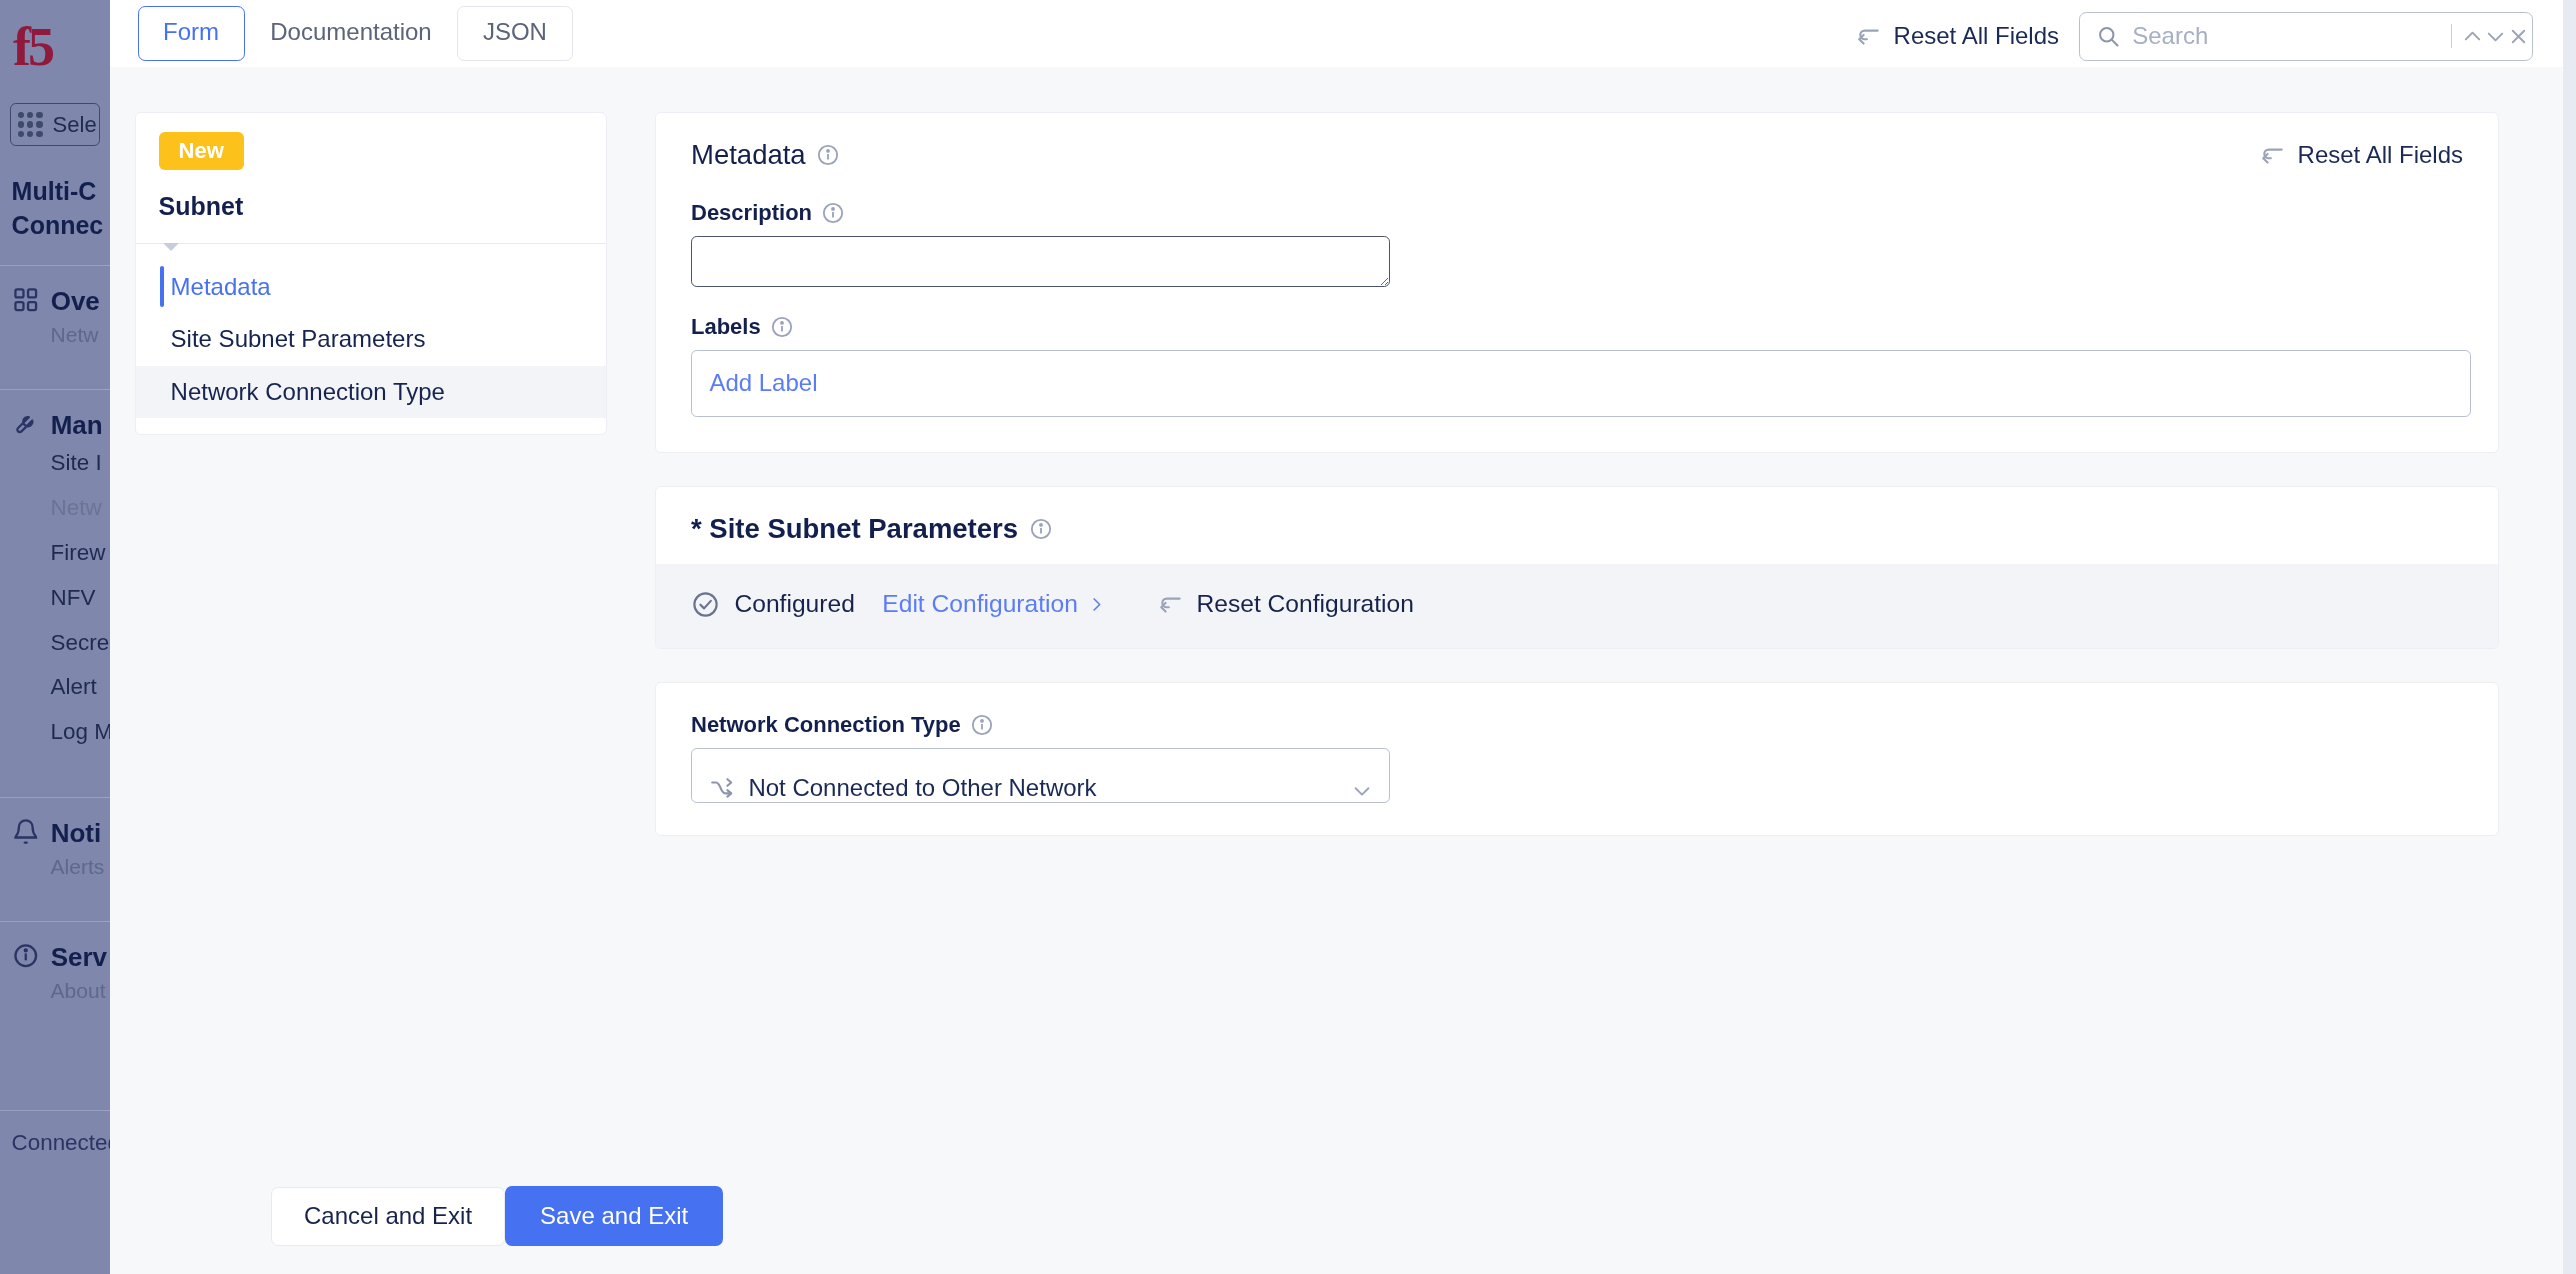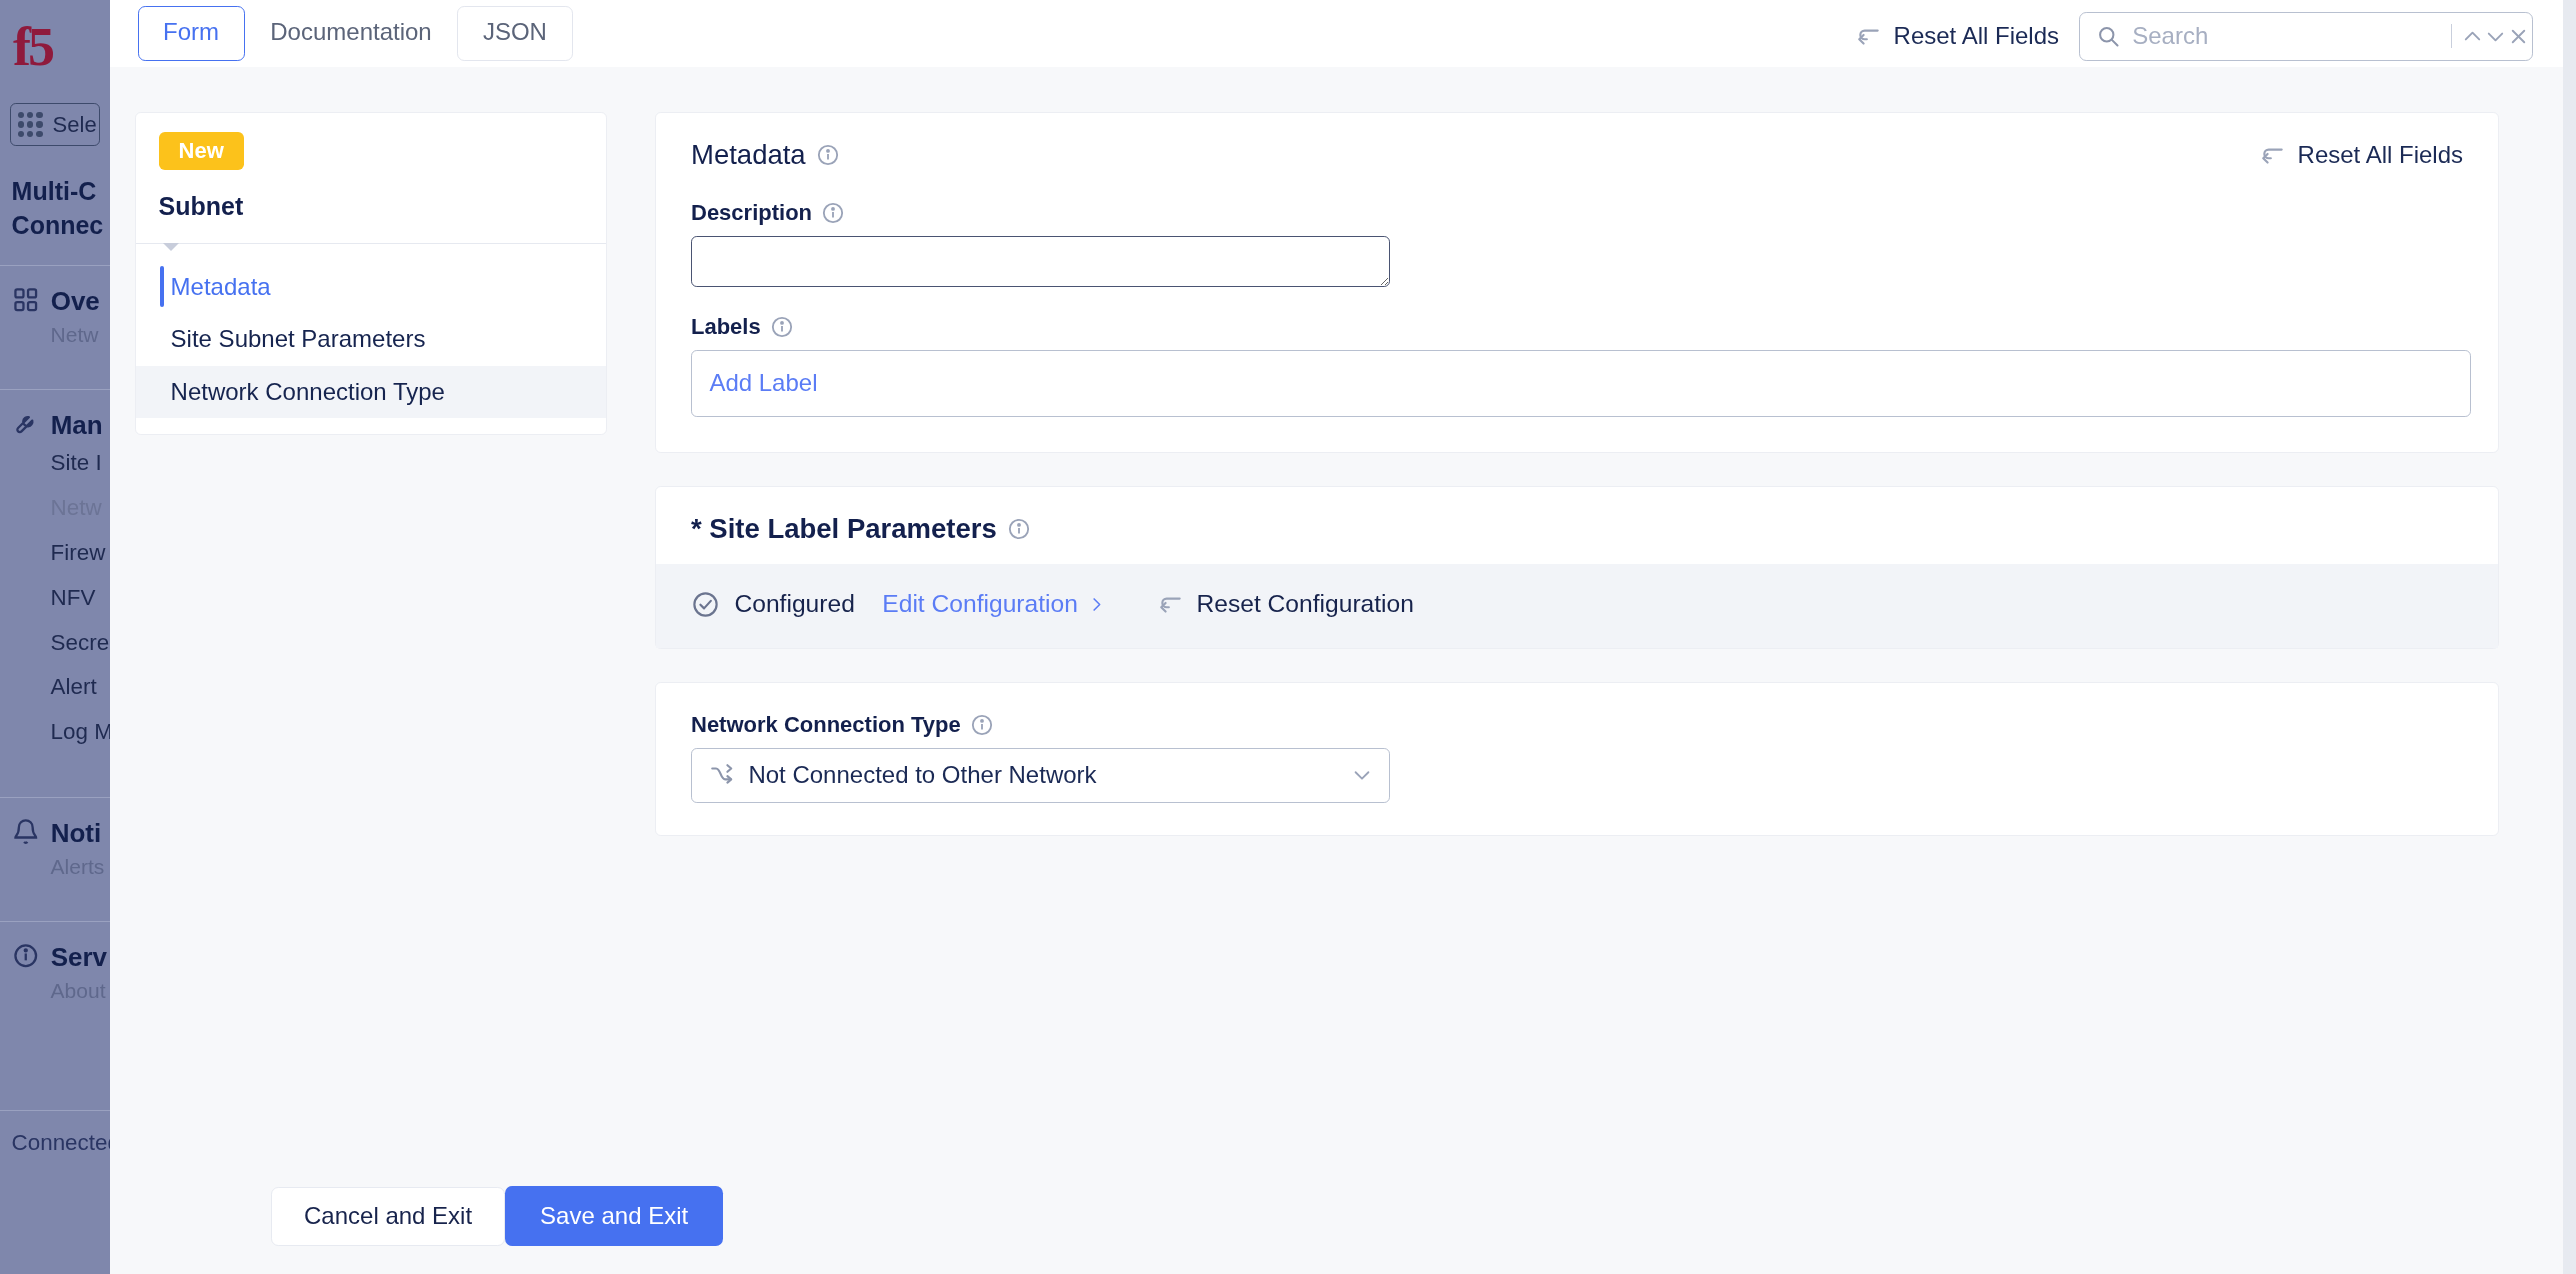--- a/index.html
+++ b/index.html
@@ -218,21 +218,21 @@
   }
   .chev-r { width: 19px; height: 19px; flex: 0 0 19px; }
   .reset-cfg {
     display: flex; align-items: center; gap: 13px;
     color: #17234c; font-size: 24.6px; cursor: pointer;
   }
 
   
   .selwrap {
     width: 699px; height: 55px; border: 1.4px solid #b8c0d0; border-radius: 5.8px;
-    background: #fff; display: flex; align-items: center; padding: 0 16px 0 17.4px;
+    background: #fff; display: flex; align-items: flex-end; padding: 0 16px 0 17.4px;
     cursor: pointer;
   }
   .sel-ico { width: 26px; height: 26px; color: #8c95ab; flex: 0 0 26px; }
   .sel-val { flex: 1; font-size: 24px; color: #1b2a55; padding-left: 13px; }
   .chev-d { width: 22px; height: 22px; color: #9aa3b8; flex: 0 0 22px; }
 
   
   .footer {
     position: absolute; left: 0; right: 13px; bottom: 0; height: 100px;
     background: #f7f8fa;
@@ -456,21 +456,21 @@
                 <span class="addlabel">Add Label</span>
               </div>
             </div>
 
           </div>
         </div>
 
         <div class="card">
           <div class="card-head" style="padding-bottom:19px">
             <div class="card-title req">
-              <span>* Site Label Parameters</span>
+              <span>* Site Subnet Parameters</span>
               <svg class="info-ico" viewBox="0 0 24 24" fill="none" stroke="currentColor" stroke-width="2">
                 <circle cx="12" cy="12" r="10"></circle>
                   <path d="M12 11v6"></path>
                   <circle cx="12" cy="7.5" r="1.1" fill="currentColor"></circle>
               </svg>
             </div>
           </div>
           <div class="cfg-strip">
             <div class="cfg-left">
               <svg class="check-ico" viewBox="0 0 24 24" fill="none" stroke="currentColor" stroke-width="1.8" stroke-linecap="round" stroke-linejoin="round">

